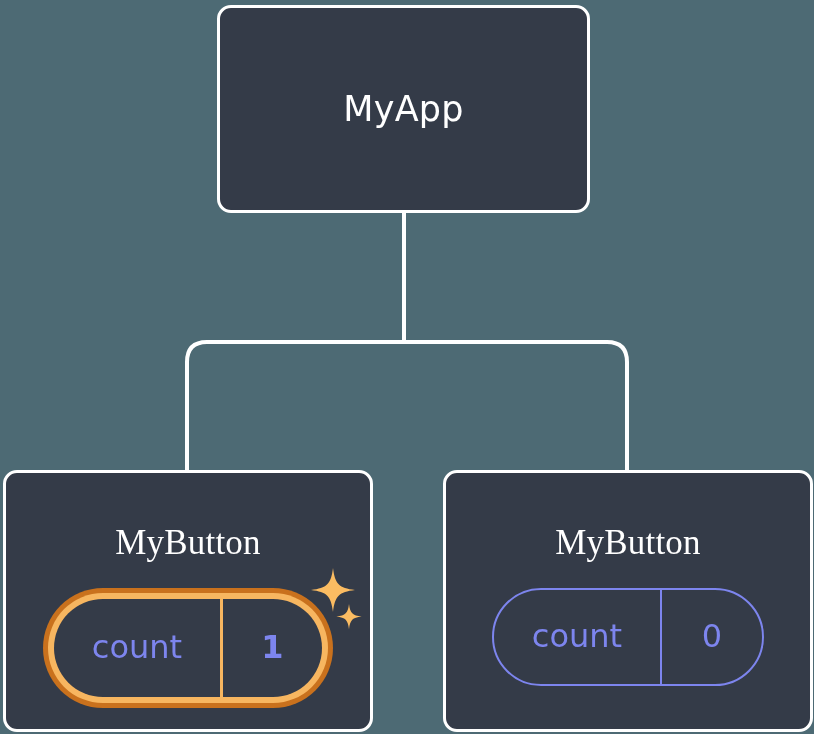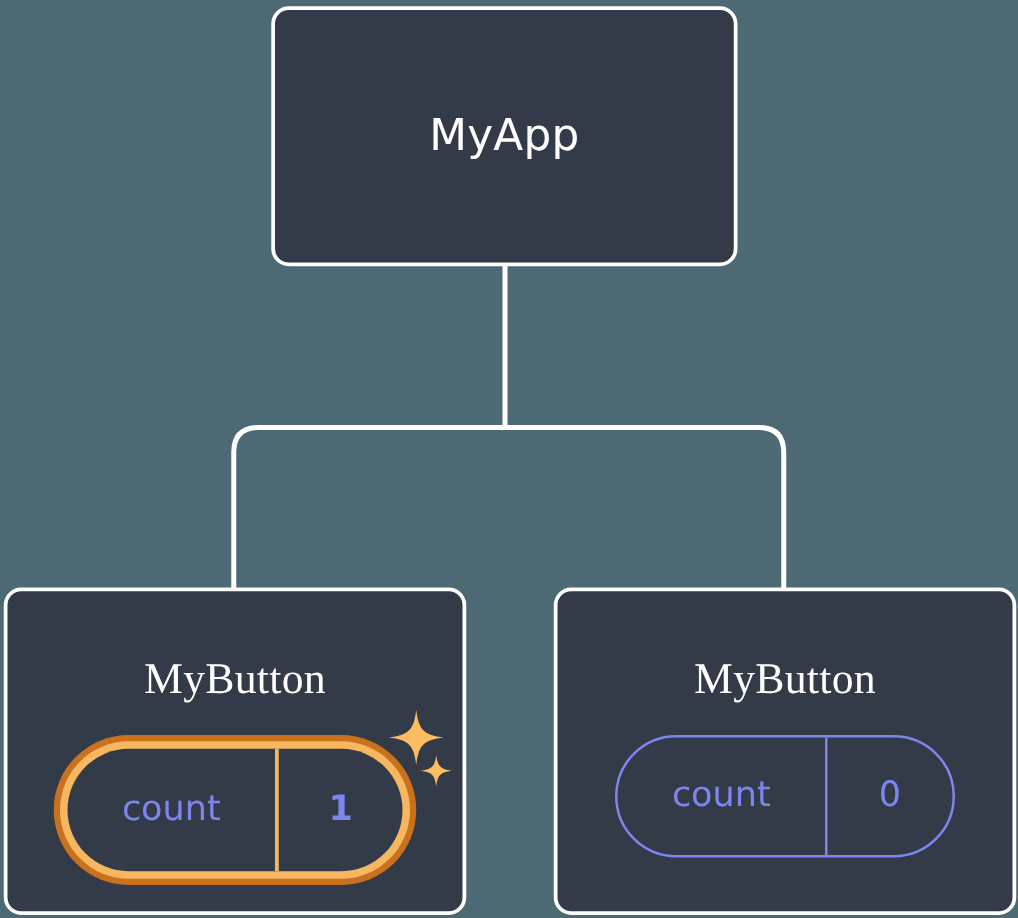--- a/index.html
+++ b/index.html
@@ -98,21 +98,21 @@
     width: 166px;
     padding-bottom: 3px;
   }
   .pill-val {
     width: 102px;
     padding-bottom: 3px;
   }
   .pill-key-text,
   .pill-val-text {
     color: #7d85ee;
-    font-size: 28px;
+    font-size: 32px;
     line-height: 1;
     white-space: nowrap;
   }
 
   
   .pill-plain {
     border: 2px solid #7d85ee;
   }
   .pill-plain .pill-val {
     border-left: 2px solid #7d85ee;

